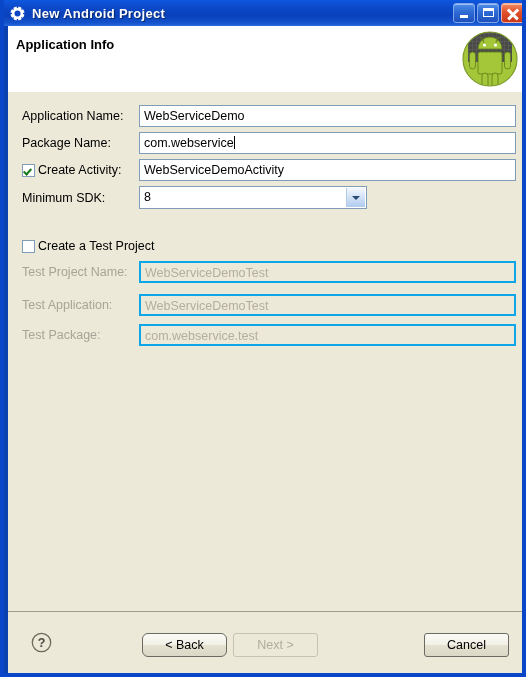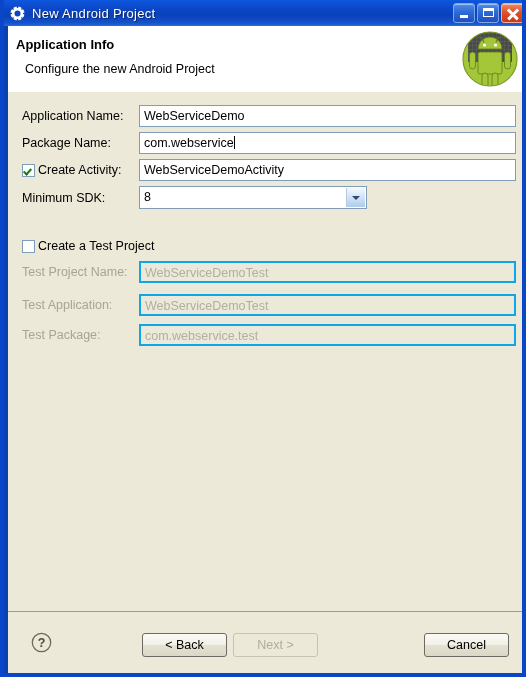--- a/index.html
+++ b/index.html
@@ -41,21 +41,21 @@
   .title-icon {
     width: 17px;
     height: 17px;
     flex: 0 0 auto;
     margin-right: 6px;
     position: relative;
   }
   .title-text {
     color: #ffffff;
     font-size: 13px;
-    font-weight: normal;
+    font-weight: bold;
     letter-spacing: 0.3px;
     text-shadow: 1px 1px 1px rgba(0,0,0,.45);
     white-space: nowrap;
     flex: 1 1 auto;
   }
   .winbtns {
     display: flex;
     align-items: center;
     gap: 2px;
     flex: 0 0 auto;
@@ -321,21 +321,20 @@
       </span>
       <span class="winbtn close">
         <span class="close-glyph"></span>
         <span class="close-glyph2"></span>
       </span>
     </span>
   </div>
 
   <div class="header">
     <div class="header-title">Application Info</div>
-    <div class="header-sub">Configure the new Android Project</div>
     <span class="header-logo">
       <svg viewBox="0 0 60 60" width="60" height="60">
         <defs>
           <clipPath id="cc">
               <circle cx="30" cy="30" r="27"></circle>
             </clipPath>
           <pattern id="grid" width="4" height="4" patternUnits="userSpaceOnUse">
             <rect width="4" height="4" fill="#4a4a48"></rect>
             <path d="M4 0 L0 0 0 4" fill="none" stroke="#6a6a66" stroke-width="0.7"></path>
           </pattern>
@@ -428,18 +427,18 @@
 
   </div>
 
   <div class="footer">
     <span class="help-icon">
       <svg viewBox="0 0 21 21" width="21" height="21">
         <circle cx="10.5" cy="10.5" r="9.2" fill="none" stroke="#6d6a5e" stroke-width="1.3"></circle>
         <text x="10.5" y="15.2" text-anchor="middle" font-family="Liberation Sans, sans-serif" font-size="12.5" font-weight="bold" fill="#4a4840">?</text>
       </svg>
     </span>
-    <span class="btn" style="left:134px;">&lt; Back</span>
+    <span class="btn" style="left:134px;border-radius:6px;">&lt; Back</span>
     <span class="btn disabled" style="left:225px;">Next &gt;</span>
     <span class="btn" style="left:416px;">Cancel</span>
   </div>
 
 </div>
 
 </body></html>

